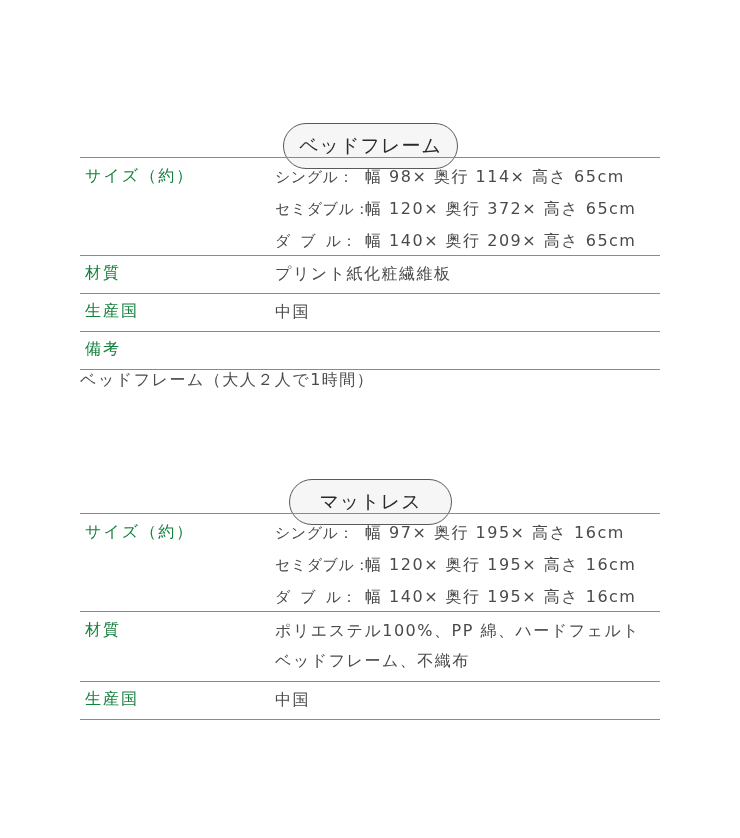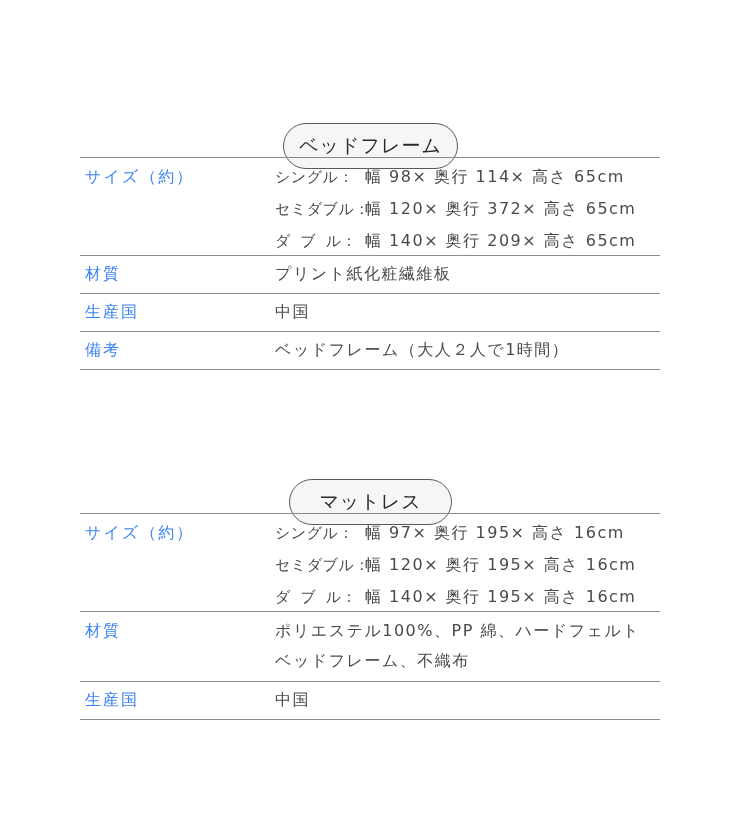--- a/index.html
+++ b/index.html
@@ -51,24 +51,25 @@
     }
     .spec-row {
       display: flex;
       border-bottom: 1px solid #8a8a8a;
       box-sizing: border-box;
     }
     .spec-label {
       width: 195px;
       padding-left: 5px;
       font-size: 16px;
-      color: #3b82f6;
+      color: #15803d;
       letter-spacing: 2px;
       box-sizing: border-box;
       line-height: 30px;
+      font-family: Liberation Mono, monospace;
     }
     .spec-values {
       flex: 1;
       font-size: 16px;
       color: #4a4a4a;
       letter-spacing: 1.5px;
       line-height: 30px;
     }
     .spec-line {
       white-space: nowrap;
@@ -109,21 +110,21 @@
     <div class="spec-row" style="height:38px; padding-top:3px;">
       <div class="spec-label">材質</div>
       <div class="spec-values">プリント紙化粧繊維板</div>
     </div>
 
     <div class="spec-row" style="height:38px; padding-top:3px;">
       <div class="spec-label">生産国</div>
       <div class="spec-values">中国</div>
     </div>
 
-    <div class="spec-row" style="height:38px; padding-top:3px;">
+    <div class="spec-row" style="height:38px; padding-top:3px;flex-direction:column;">
       <div class="spec-label">備考</div>
       <div class="spec-values">ベッドフレーム（大人２人で1時間）</div>
     </div>
   </div>
 </div>
 
 <div class="section" style="top:445px;">
   <div class="pill-wrap">
     <div class="pill" style="left:209px; width:163px;">マットレス</div>
   </div>

